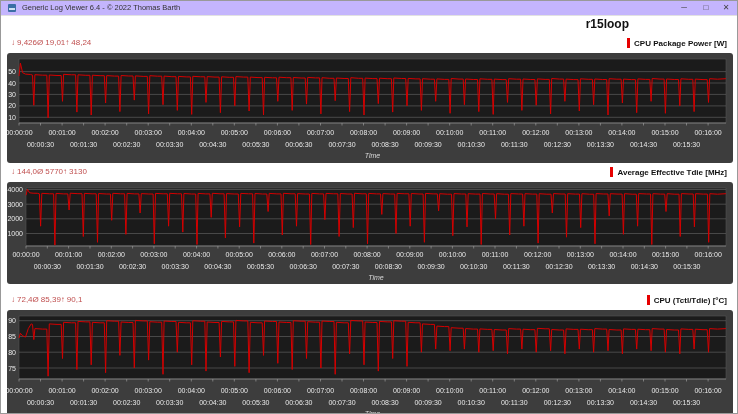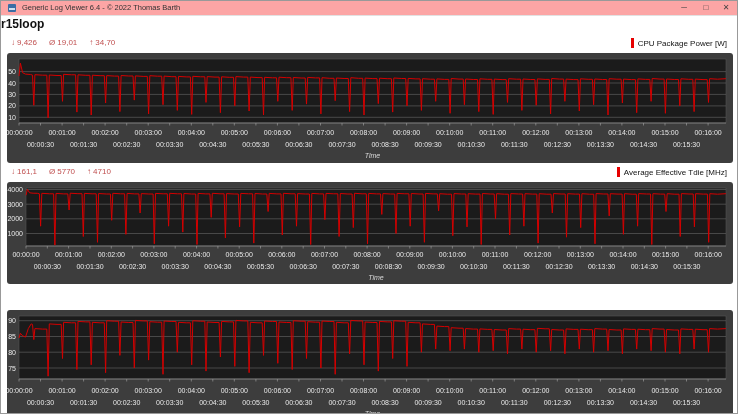--- a/index.html
+++ b/index.html
@@ -2,38 +2,38 @@
 <html><head>
 <meta charset="utf-8">
 <style>
   html,body{margin:0;padding:0;background:#777;}
   #app{
     position:relative;width:738px;height:414px;overflow:hidden;
     background:#ffffff;border:1px solid #999;box-sizing:border-box;
     font-family:"Liberation Sans","DejaVu Sans",sans-serif;
   }
   
-  #titlebar{position:absolute;left:0;top:0;width:738px;height:14px;background:#fca5a5;border-bottom:1px solid #e2e2e2;}
+  #titlebar{position:absolute;left:0;top:0;width:738px;height:14px;background:#c4b5fd;border-bottom:1px solid #e2e2e2;}
   #app-icon{position:absolute;left:7px;top:3px;width:8px;height:8px;background:#3b6ea5;border-radius:1px;}
   #app-icon:after{content:"";position:absolute;left:1px;top:4px;width:6px;height:2px;background:#cfe0f0;}
   #win-title{position:absolute;left:21px;top:2px;font-size:7.5px;color:#333;white-space:nowrap;}
   .winbtn{position:absolute;top:0;width:22px;height:13px;text-align:center;font-size:8px;color:#444;line-height:13px;cursor:default;}
   #btn-min{right:44px;}
   #btn-max{right:22px;}
   #btn-close{right:2px;}
   
-  #page-title{position:absolute;left:0;top:16px;width:628px;text-align:left;font-size:12px;font-weight:bold;color:#111;}
+  #page-title{position:absolute;left:0;top:16px;width:628px;text-align:right;font-size:12px;font-weight:bold;color:#111;}
   
   .stats-row{position:absolute;left:10px;right:10px;height:13px;font-size:8px;}
   .stats-left{position:absolute;left:0;top:0;color:#c05050;white-space:nowrap;}
   .stats-left .sym{margin-right:2px;}
-  .stats-left .val{margin-right:12px;}
+  .stats-left .val{}
   .stats-right{position:absolute;right:0;top:0;display:flex;align-items:center;}
   .accent-bar{display:inline-block;width:3px;height:10px;background:#e60000;margin-right:4px;}
-  .chart-label{font-size:8px;font-weight:normal;color:#111;white-space:nowrap;}
+  .chart-label{font-size:8px;font-weight:bold;color:#111;white-space:nowrap;}
   
   .panel{position:absolute;left:6px;width:726px;background:#3d3d3d;border-radius:3px;}
   .panel svg{display:block;}
   .tick{font-size:7px;fill:#e8e8e8;font-family:"Liberation Sans","DejaVu Sans",sans-serif;}
   .time-lab{font-size:7px;fill:#d8d8d8;font-style:italic;}
 </style>
 </head>
 <body>
 
 <div id="app">
@@ -43,21 +43,21 @@
     <div id="win-title">Generic Log Viewer 6.4 - © 2022 Thomas Barth</div>
     <div id="btn-min" class="winbtn">─</div>
     <div id="btn-max" class="winbtn">□</div>
     <div id="btn-close" class="winbtn">✕</div>
   </div>
 
   <div id="page-title">r15loop</div>
 
   <div class="stats-row" style="top:37px;">
     <div class="stats-left">
-      <span class="sym">↓</span><span class="val">9,426</span><span class="sym">Ø</span><span class="val">19,01</span><span class="sym">↑</span><span class="val">34,70</span>
+      <span class="sym">↓</span><span class="val">9,426</span><span class="sym">Ø</span><span class="val">19,01</span><span class="sym">↑</span><span class="val">48,24</span>
     </div>
     <div class="stats-right">
       <span class="accent-bar"></span>
       <span class="chart-label">CPU Package Power [W]</span>
     </div>
   </div>
   <div class="panel" style="top:52px;height:110px;">
     <svg width="726" height="110" viewBox="0 0 726 110">
         <rect x="12" y="6" width="707" height="64" fill="#1b1b1b" stroke="#555" stroke-width="0.6"></rect>
         <line x1="12" x2="719" y1="18.6" y2="18.6" stroke="#5c5c5c" stroke-width="0.7"></line>
@@ -137,21 +137,21 @@
         <text x="593.4" y="94" text-anchor="middle" class="tick">00:13:30</text>
         <text x="636.5" y="94" text-anchor="middle" class="tick">00:14:30</text>
         <text x="679.5" y="94" text-anchor="middle" class="tick">00:15:30</text>
         <text x="365.5" y="105" text-anchor="middle" class="time-lab">Time</text>
         <path d="M12.0 23.1L13.4 10.2L15.6 19.7L18.5 21.1L23.5 21.5L25.5 22.1L26.8 52.3L27.9 21.7L35.7 22.2L39.8 22.2L41.1 64.9L42.3 22.0L50.0 22.5L54.2 22.5L55.5 48.3L56.6 21.3L64.4 21.8L68.6 21.8L69.9 59.1L71.0 21.8L78.8 22.3L82.9 22.3L84.2 62.0L85.4 22.2L93.1 22.7L97.3 22.7L98.6 50.0L99.7 22.6L107.5 23.1L111.6 23.1L112.9 58.6L114.1 22.5L121.8 23.0L126.0 23.0L127.3 47.1L128.4 22.9L136.2 23.4L140.3 23.4L141.6 60.9L142.8 22.7L150.5 23.2L154.7 23.2L156.0 51.7L157.1 23.1L164.9 23.7L169.0 23.7L170.3 57.4L171.5 23.4L179.2 23.9L183.4 23.9L184.7 61.4L185.8 23.3L193.6 23.8L197.8 23.8L199.0 49.4L200.2 23.6L208.0 24.1L212.1 24.1L213.4 59.7L214.6 23.8L222.3 24.3L226.5 24.3L227.8 52.9L228.9 23.6L236.7 24.1L240.8 24.1L242.1 58.0L243.3 24.1L251.0 24.6L255.2 24.6L256.5 62.0L257.6 24.3L265.4 24.8L269.5 24.8L270.8 48.3L272.0 24.2L279.7 24.7L283.9 24.7L285.2 57.4L286.3 24.5L294.1 25.0L298.2 25.0L299.5 51.1L300.7 24.4L308.4 24.9L312.6 24.9L313.9 60.9L315.0 24.7L322.8 25.3L327.0 25.3L328.2 47.7L329.4 25.0L337.1 25.5L341.3 25.5L342.6 58.6L343.8 24.7L351.5 25.3L355.7 25.3L357.0 62.0L358.1 25.1L365.9 25.6L370.0 25.6L371.3 50.6L372.5 25.2L380.2 25.7L384.4 25.7L385.7 59.1L386.8 25.0L394.6 25.5L398.7 25.5L400.0 52.9L401.2 25.4L408.9 25.9L413.1 25.9L414.4 57.4L415.5 25.7L423.3 26.2L427.4 26.2L428.7 48.3L429.9 25.9L437.6 26.4L441.8 26.4L443.1 60.3L444.2 25.5L452.0 26.1L456.2 26.1L457.4 51.7L458.6 26.0L466.3 26.5L470.5 26.5L471.8 58.6L472.9 25.8L480.7 26.3L484.9 26.3L486.2 61.4L487.3 26.1L495.1 26.6L499.2 26.6L500.5 49.4L501.7 25.7L509.4 26.2L513.6 26.2L514.9 57.4L516.0 26.0L523.8 26.5L527.9 26.5L529.2 52.3L530.4 25.9L538.1 26.4L542.3 26.4L543.6 60.9L544.7 25.5L552.5 26.1L556.6 26.1L557.9 48.3L559.1 26.1L566.8 26.6L571.0 26.6L572.3 58.0L573.4 25.8L581.2 26.3L585.4 26.3L586.6 51.7L587.8 26.0L595.5 26.5L599.7 26.5L601.0 62.0L602.1 25.7L609.9 26.2L614.1 26.2L615.4 50.0L616.5 26.1L624.3 26.6L628.4 26.6L629.7 59.7L630.9 25.9L638.6 26.4L642.8 26.4L644.1 48.3L645.2 25.5L653.0 26.1L657.1 26.1L658.4 60.3L659.6 26.0L667.3 26.5L671.5 26.5L672.8 52.9L673.9 25.8L681.7 26.3L685.8 26.3L687.1 58.6L688.3 26.1L696.0 26.6L700.2 26.6L701.5 49.4L702.6 25.7L710.4 26.2L719.0 25.7" fill="none" stroke="#d40000" stroke-width="1" stroke-linejoin="round"></path>
       </svg>
   </div>
 
   <div class="stats-row" style="top:166px;">
     <div class="stats-left">
-      <span class="sym">↓</span><span class="val">161,1</span><span class="sym">Ø</span><span class="val">5770</span><span class="sym">↑</span><span class="val">4710</span>
+      <span class="sym">↓</span><span class="val">144,0</span><span class="sym">Ø</span><span class="val">5770</span><span class="sym">↑</span><span class="val">3130</span>
     </div>
     <div class="stats-right">
       <span class="accent-bar"></span>
       <span class="chart-label">Average Effective Tdie [MHz]</span>
     </div>
   </div>
   <div class="panel" style="top:181px;height:102px;">
     <svg width="726" height="102" viewBox="0 0 726 102">
         <rect x="19" y="6" width="700" height="58" fill="#1b1b1b" stroke="#555" stroke-width="0.6"></rect>
         <line x1="19" x2="719" y1="7.5" y2="7.5" stroke="#5c5c5c" stroke-width="0.7"></line>
@@ -227,20 +227,29 @@
         <text x="509.4" y="87" text-anchor="middle" class="tick">00:11:30</text>
         <text x="552.0" y="87" text-anchor="middle" class="tick">00:12:30</text>
         <text x="594.6" y="87" text-anchor="middle" class="tick">00:13:30</text>
         <text x="637.3" y="87" text-anchor="middle" class="tick">00:14:30</text>
         <text x="679.9" y="87" text-anchor="middle" class="tick">00:15:30</text>
         <text x="369.0" y="98" text-anchor="middle" class="time-lab">Time</text>
         <path d="M19.0 13.3L20.4 7.3L22.6 10.8L26.1 11.2L30.4 11.3L32.4 11.8L33.6 44.2L34.8 11.3L42.5 11.8L46.6 11.8L47.9 63.1L49.0 11.4L56.7 11.9L60.8 11.9L62.1 28.0L63.2 11.2L70.9 11.7L75.0 11.7L76.3 54.5L77.4 11.4L85.1 11.8L89.2 11.8L90.5 60.3L91.6 11.5L99.3 12.0L103.4 12.0L104.7 38.3L105.8 11.3L113.5 11.8L117.6 11.8L118.9 52.3L120.1 11.4L127.7 11.9L131.9 11.9L133.1 31.0L134.3 11.6L141.9 12.0L146.1 12.0L147.3 61.8L148.5 11.4L156.2 11.8L160.3 11.8L161.6 44.2L162.7 11.3L170.4 11.8L174.5 11.8L175.8 50.1L176.9 11.5L184.6 12.0L188.7 12.0L190.0 62.5L191.1 11.4L198.8 11.9L202.9 11.9L204.2 35.4L205.3 11.3L213.0 11.8L217.1 11.8L218.4 55.9L219.5 11.6L227.2 12.0L231.3 12.0L232.6 44.9L233.8 11.4L241.4 11.8L245.6 11.8L246.8 61.1L248.0 11.5L255.6 12.0L259.8 12.0L261.1 29.5L262.2 11.4L269.9 11.9L274.0 11.9L275.3 53.0L276.4 11.3L284.1 11.8L288.2 11.8L289.5 44.2L290.6 11.6L298.3 12.0L302.4 12.0L303.7 62.5L304.8 11.4L312.5 11.9L316.6 11.9L317.9 37.6L319.0 11.4L326.7 11.8L330.8 11.8L332.1 54.5L333.3 11.5L340.9 12.0L345.1 12.0L346.3 45.6L347.5 11.3L355.1 11.8L359.3 11.8L360.5 61.8L361.7 11.4L369.4 11.9L373.5 11.9L374.8 32.4L375.9 11.6L383.6 12.0L387.7 12.0L389.0 51.5L390.1 11.4L397.8 11.8L401.9 11.8L403.2 44.2L404.3 11.5L412.0 12.0L416.1 12.0L417.4 60.3L418.5 11.4L426.2 11.9L430.3 11.9L431.6 28.8L432.7 11.7L440.4 12.2L444.5 12.2L445.8 53.7L447.0 11.6L454.6 12.0L458.8 12.0L460.0 44.9L461.2 11.7L468.8 12.1L473.0 12.1L474.2 62.5L475.4 11.5L483.1 12.0L487.2 12.0L488.5 36.8L489.6 11.7L497.3 12.2L501.4 12.2L502.7 53.0L503.8 11.6L511.5 12.0L515.6 12.0L516.9 44.2L518.0 11.7L525.7 12.1L529.8 12.1L531.1 61.1L532.2 11.7L539.9 12.2L544.0 12.2L545.3 31.0L546.5 11.6L554.1 12.0L558.2 12.0L559.5 55.2L560.7 11.7L568.3 12.1L572.5 12.1L573.7 45.6L574.9 11.7L582.6 12.2L586.7 12.2L588.0 61.8L589.1 11.6L596.8 12.0L600.9 12.0L602.2 33.9L603.3 11.7L611.0 12.1L615.1 12.1L616.4 52.3L617.5 11.7L625.2 12.2L629.3 12.2L630.6 44.2L631.7 11.6L639.4 12.0L643.5 12.0L644.8 62.5L645.9 11.7L653.6 12.1L657.7 12.1L659.0 29.5L660.2 11.7L667.8 12.2L672.0 12.2L673.2 54.5L674.4 11.6L682.0 12.0L686.2 12.0L687.4 44.9L688.6 11.7L696.3 12.1L700.4 12.1L701.7 60.3L702.8 11.7L710.5 12.2L719.0 11.7" fill="none" stroke="#d40000" stroke-width="1" stroke-linejoin="round"></path>
       </svg>
   </div>
 
+  <div class="stats-row" style="top:294px;">
+    <div class="stats-left">
+      <span class="sym">↓</span><span class="val">72,4</span><span class="sym">Ø</span><span class="val">85,39</span><span class="sym">↑</span><span class="val">90,1</span>
+    </div>
+    <div class="stats-right">
+      <span class="accent-bar"></span>
+      <span class="chart-label">CPU (Tctl/Tdie) [°C]</span>
+    </div>
+  </div>
   <div class="panel" style="top:309px;height:110px;">
     <svg width="726" height="110" viewBox="0 0 726 110">
         <rect x="12" y="6" width="707" height="63" fill="#1b1b1b" stroke="#555" stroke-width="0.6"></rect>
         <line x1="12" x2="719" y1="10.7" y2="10.7" stroke="#5c5c5c" stroke-width="0.7"></line>
         <text x="9" y="13.2" text-anchor="end" class="tick">90</text>
         <line x1="12" x2="719" y1="26.5" y2="26.5" stroke="#5c5c5c" stroke-width="0.7"></line>
         <text x="9" y="29.0" text-anchor="end" class="tick">85</text>
         <line x1="12" x2="719" y1="42.2" y2="42.2" stroke="#5c5c5c" stroke-width="0.7"></line>
         <text x="9" y="44.7" text-anchor="end" class="tick">80</text>
         <line x1="12" x2="719" y1="58.0" y2="58.0" stroke="#5c5c5c" stroke-width="0.7"></line>

